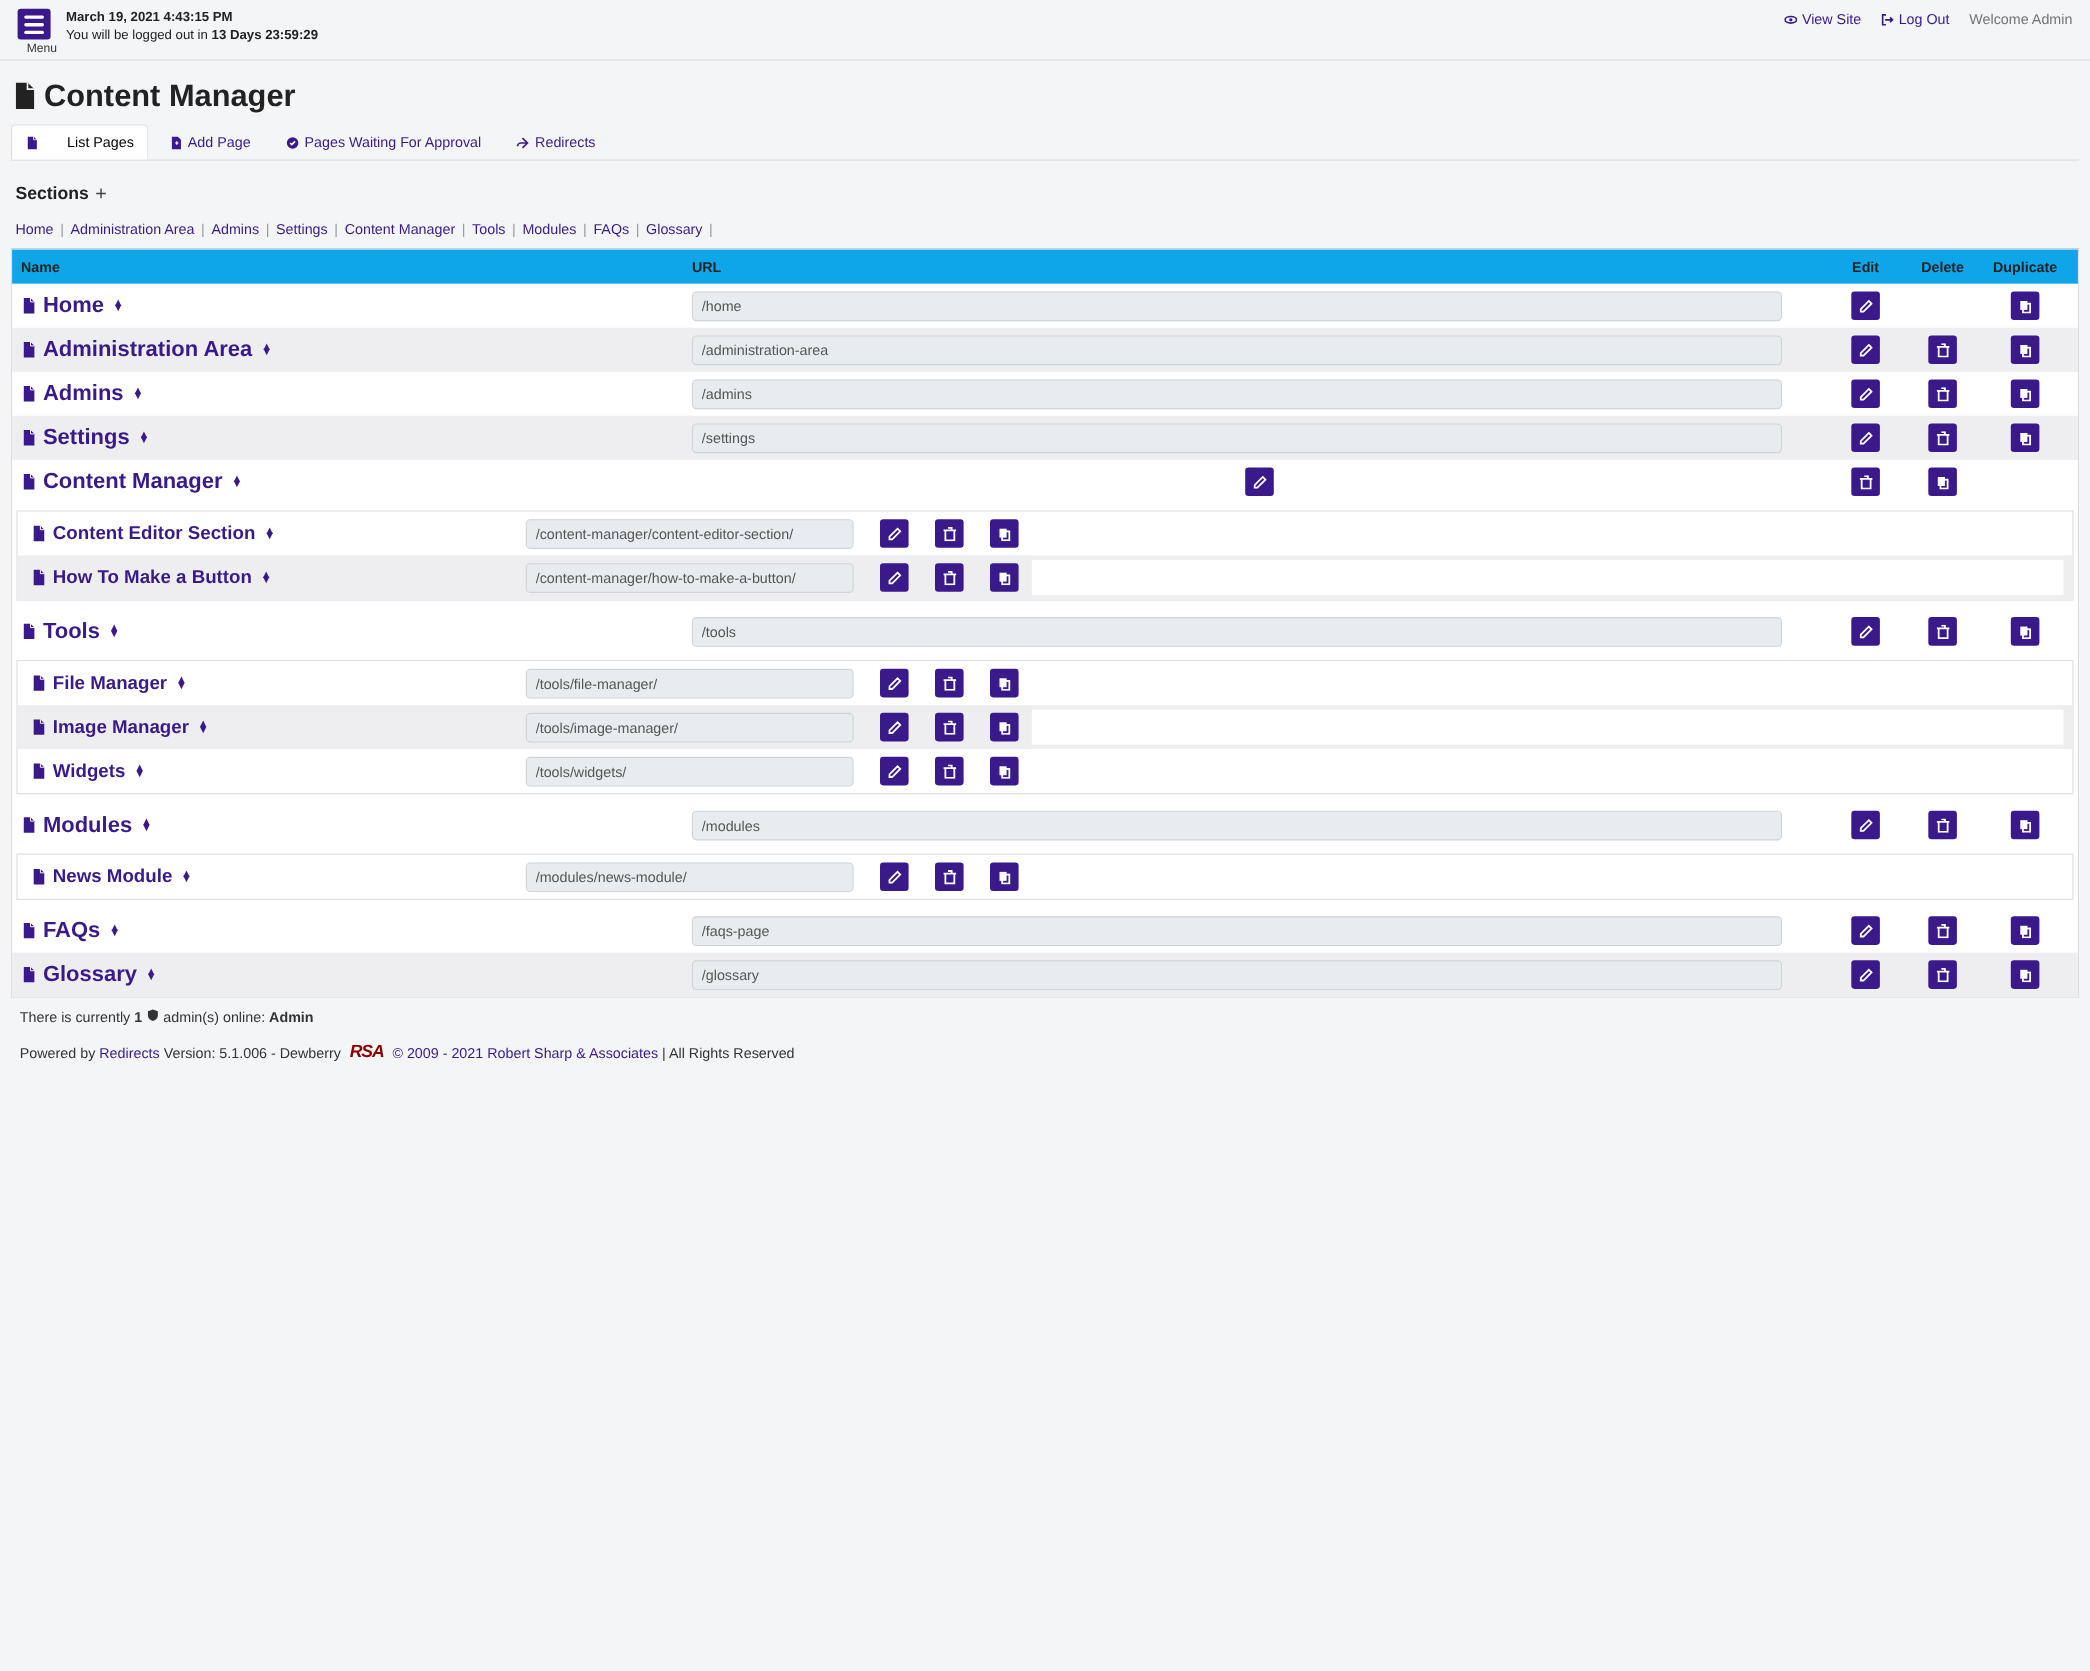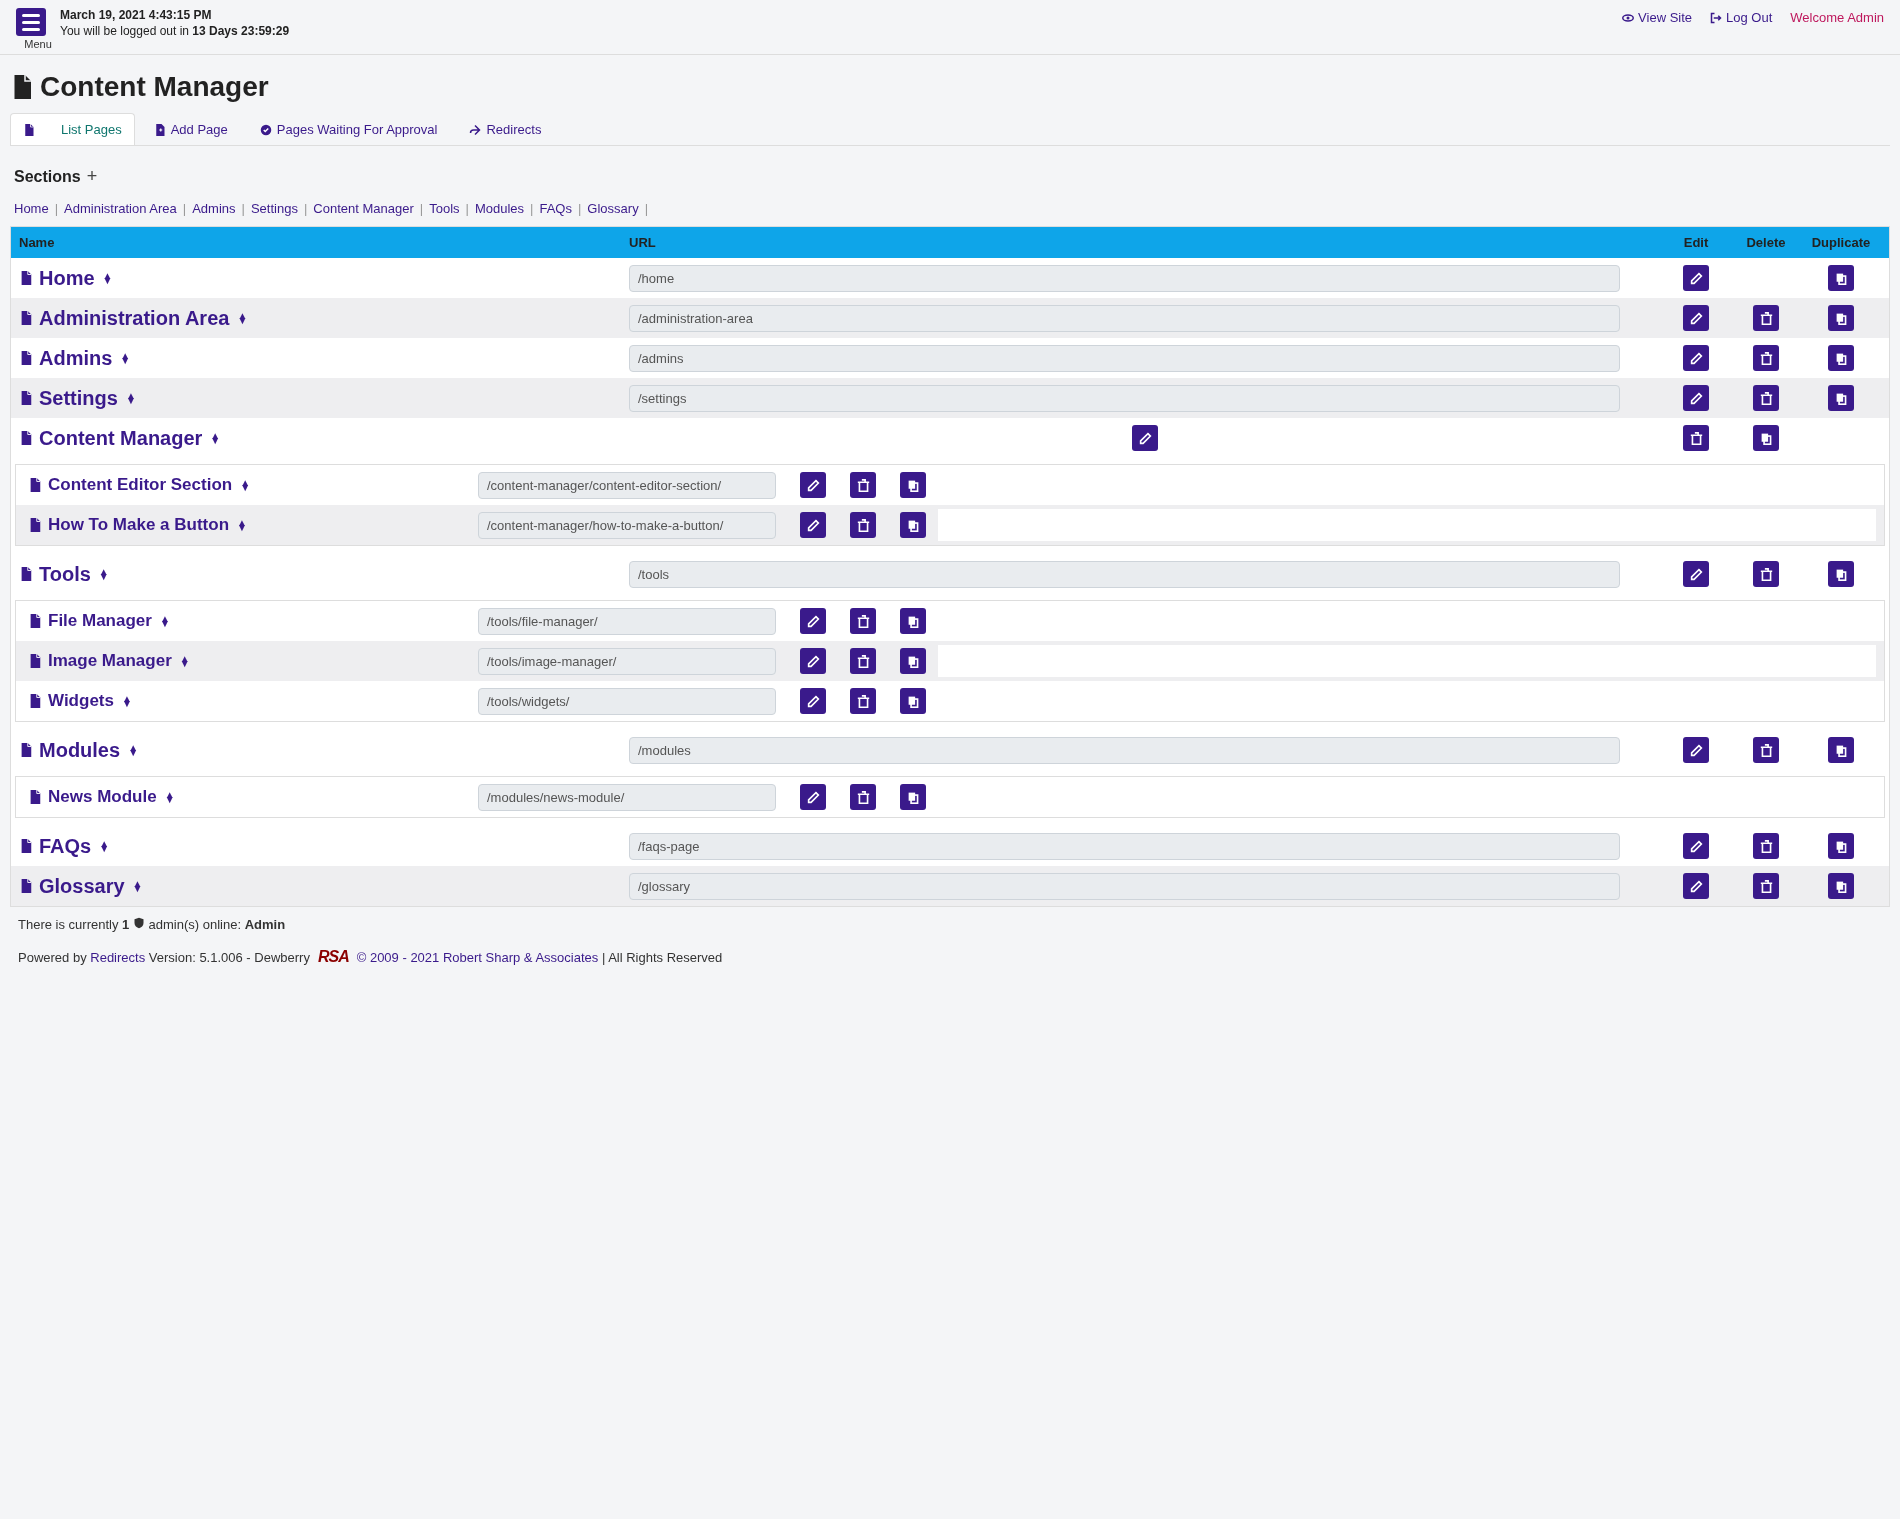--- a/index.html
+++ b/index.html
@@ -26,21 +26,21 @@
     cursor: pointer;
   }
   .menu-btn div { width: 18px; height: 3px; background: #fff; margin: 2px 0; border-radius:2px;}
   .menu-label { font-size: 11px; color: #333; text-align:center; margin-top:2px;}
   .topbar-info { font-size: 12px; }
   .datetime { font-weight: bold; }
   .logout-warning { margin-top: 2px; }
   .logout-warning b { font-weight: bold; }
   .topbar-right { display: flex; align-items: center; gap: 18px; padding-top:2px;}
   .topbar-right .link { color: #3a1a8b; font-weight: 500; cursor: pointer; display:flex; align-items:center; gap:4px;}
-  .welcome { color: #be185d; }
+  .welcome { color: #737373; }
   .page-container { padding: 10px 10px 10px 10px; }
   .page-title { display:flex; align-items:center; gap:6px; font-size: 28px; font-weight:700; color:#222; padding: 6px 0 10px 0;}
   .page-title svg { width:24px; height:24px; }
   .nav-tabs {
     display: flex;
     border-bottom: 1px solid #ddd;
     margin-bottom: 14px;
   }
   .nav-tabs .tab {
     padding: 8px 12px;
@@ -49,21 +49,21 @@
     cursor: pointer;
     border: 1px solid transparent;
     border-bottom: none;
     display:flex; align-items:center; gap:5px;
     margin-right: 6px;
   }
   .nav-tabs .tab.active {
     background: #fff;
     border-color: #ddd;
     border-radius: 4px 4px 0 0;
-    color: #0f766e;
+    color: #000000;
     gap: 26px;
   }
   .sections-header { font-weight:700; font-size: 16px; color:#222; display:flex; align-items:center; gap:6px; padding: 6px 4px;}
   .sections-header .plus { font-weight:normal; font-size:18px; cursor:pointer; color:#444;}
   .breadcrumb { padding: 8px 4px 10px 4px; font-size:13px; }
   .breadcrumb a { color:#3a1a8b; text-decoration:none; cursor:pointer;}
   .breadcrumb .sep { color:#999; margin:0 6px; }
   .tbl-header2 {
     display:grid;
     grid-template-columns: 610px 1fr 70px 70px 80px;

